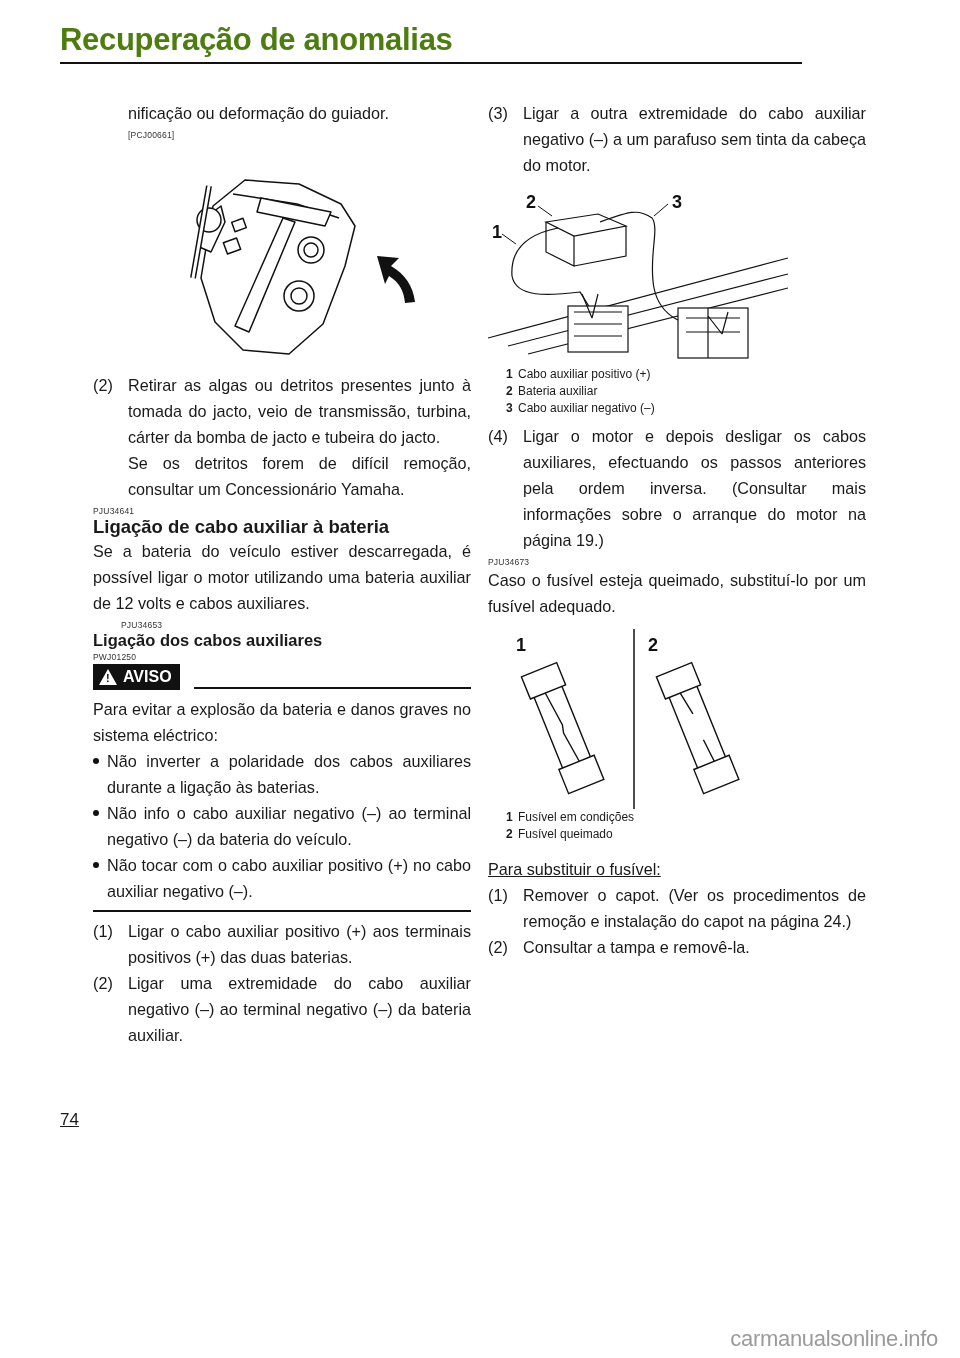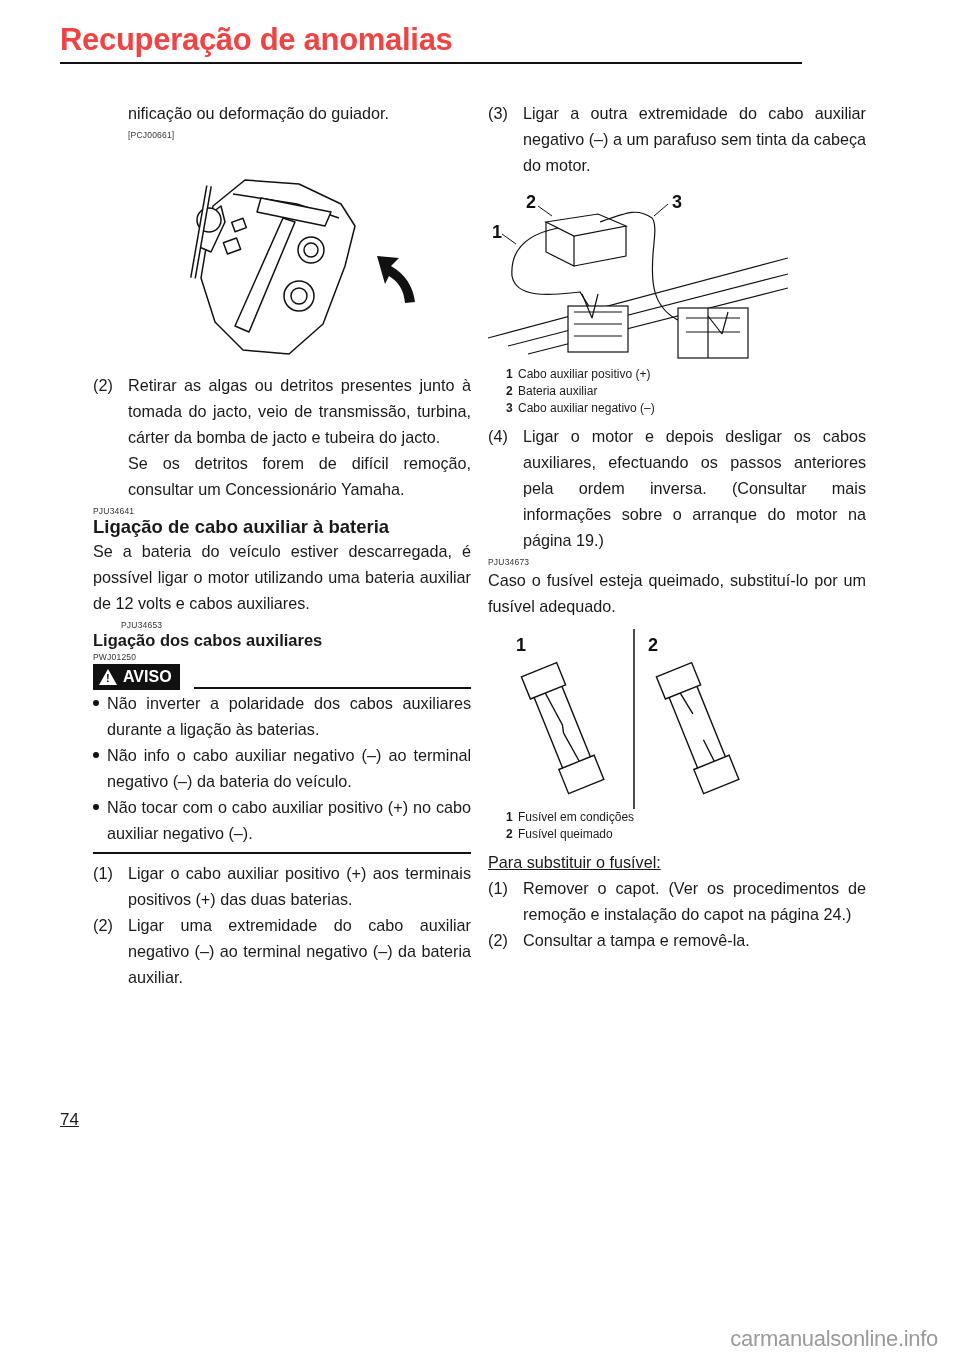--- a/index.html
+++ b/index.html
@@ -1,19 +1,19 @@
 <!DOCTYPE html>
 <html><head>
 <meta charset="utf-8">
 <style>
   html, body { margin: 0; padding: 0; background: #ffffff; }
   body { width: 960px; height: 1358px; position: relative; overflow: hidden;
          font-family: "Liberation Sans", sans-serif; color: #1a1a1a; }
   .abs { position: absolute; }
-  .title { left: 60px; top: 22px; font-size: 31px; font-weight: bold; letter-spacing: -0.3px; color: #ef4444; }
+  .title { left: 60px; top: 22px; font-size: 31px; font-weight: bold; letter-spacing: -0.3px; color: #4d7c0f; }
   .title-rule { left: 60px; top: 62px; width: 742px; height: 2px; background: #111; }
   .pagenum { left: 60px; top: 100px; font-size: 17px; }
   .col { position: absolute; width: 378px; font-size: 16.2px; line-height: 26px; }
   .col-left { left: 93px; top: 88px; }
   .col-right { left: 488px; top: 88px; }
   .bold { font-weight: normal; }
   .code { font-size: 8.5px; line-height: 10px; color: #333; margin-top: 2px; letter-spacing: 0.2px; }
   .h2 { font-size: 18.5px; font-weight: bold; line-height: 22px; }
   .h3 { font-size: 16.5px; font-weight: bold; line-height: 20px; }
   .just { text-align: justify; }
@@ -88,20 +88,21 @@
   <div class="aviso-row">
     <span class="aviso-badge">
       <span class="warn-tri">
           <span>!</span>
         </span>
       <span>AVISO</span>
     </span>
     <span class="aviso-line"></span>
   </div>
 
+  <div class="bold just" style="margin-top:6px;">Para evitar a explosão da bateria e danos graves no sistema eléctrico:</div>
   <div class="bullet bold">
     <span class="dot"></span>
     <span class="txt">Não inverter a polaridade dos cabos auxiliares durante a ligação às baterias.</span>
   </div>
   <div class="bullet bold">
     <span class="dot"></span>
     <span class="txt">Não info o cabo auxiliar negativo (–) ao terminal negativo (–) da bateria do veículo.</span>
   </div>
   <div class="bullet bold">
     <span class="dot"></span>
@@ -190,21 +191,21 @@
         </g>
       </g>
     </svg>
   </div>
 
   <div class="legend">
     <div><span class="n">1</span><span>Fusível em condições</span></div>
     <div><span class="n">2</span><span>Fusível queimado</span></div>
   </div>
 
-  <div class="underline" style="margin-top:6px;">Para substituir o fusível:</div>
+  <div class="underline" style="margin-top:13px;">Para substituir o fusível:</div>
   <div class="step">
     <span class="num">(1)</span>
     <span class="txt">Remover o capot. (Ver os procedimentos de remoção e instalação do capot na página 24.)</span>
   </div>
   <div class="step">
     <span class="num">(2)</span>
     <span class="txt">Consultar a tampa e removê-la.</span>
   </div>
 </div>
 

